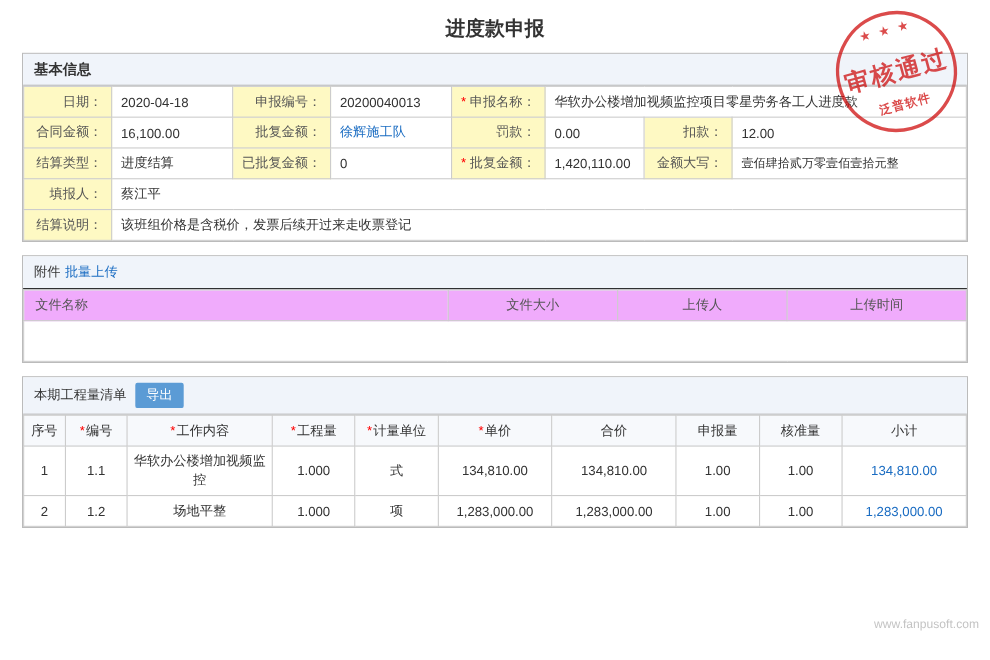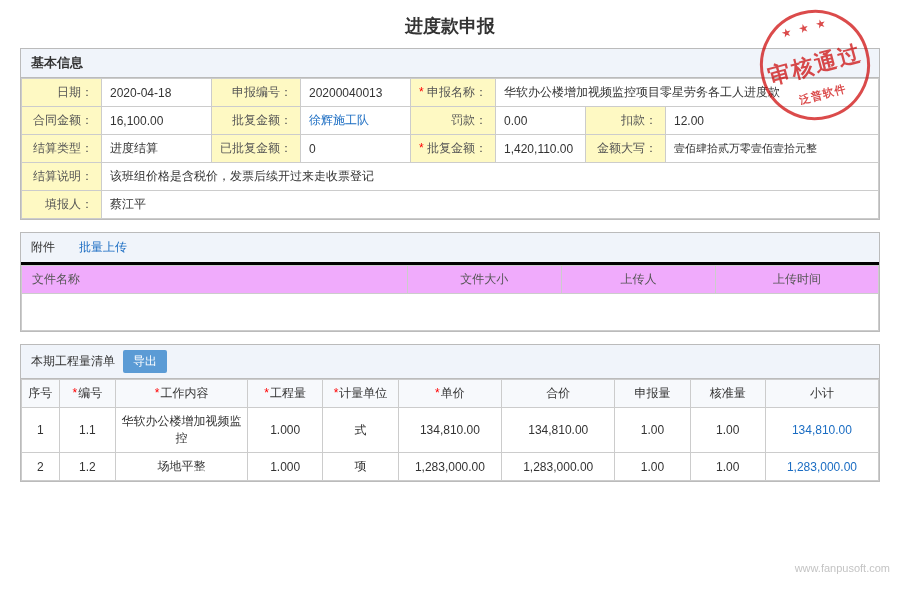--- a/index.html
+++ b/index.html
@@ -92,23 +92,23 @@
       color: red;
     }
     a.link {
       color: #1a6cc2;
       text-decoration: none;
     }
     
     .attach-header {
       display: flex;
       align-items: flex-end;
-      gap: 24px;
+      gap: 4px;
       padding: 6px 10px;
-      border-bottom: 3px solid #000000;
+      border-bottom: 1px solid #000000;
       background: #f0f4fa;
     }
     .attach-table {
       width: 100%;
       border-collapse: collapse;
     }
     .attach-table th {
       border: 1px solid #ccc;
       padding: 5px 8px;
       background: #f0abfc;
@@ -218,26 +218,26 @@
         <td class="label-cell">结算类型：</td>
         <td>进度结算</td>
         <td class="label-cell">已批复金额：</td>
         <td>0</td>
         <td class="label-cell required">批复金额：</td>
         <td>1,420,110.00</td>
         <td class="label-cell">金额大写：</td>
         <td style="font-size:11px;">壹佰肆拾贰万零壹佰壹拾元整</td>
       </tr>
       <tr>
+        <td class="label-cell">填报人：</td>
+        <td colspan="7">蔡江平</td>
+      </tr>
+      <tr>
         <td class="label-cell">结算说明：</td>
         <td colspan="7">该班组价格是含税价，发票后续开过来走收票登记</td>
-      </tr>
-      <tr>
-        <td class="label-cell">填报人：</td>
-        <td colspan="7">蔡江平</td>
       </tr>
     </tbody>
       </table>
   </div>
 
   <div class="section">
     <div class="attach-header">
       <span>附件</span>
       <a class="link btn-upload">批量上传</a>
     </div>

